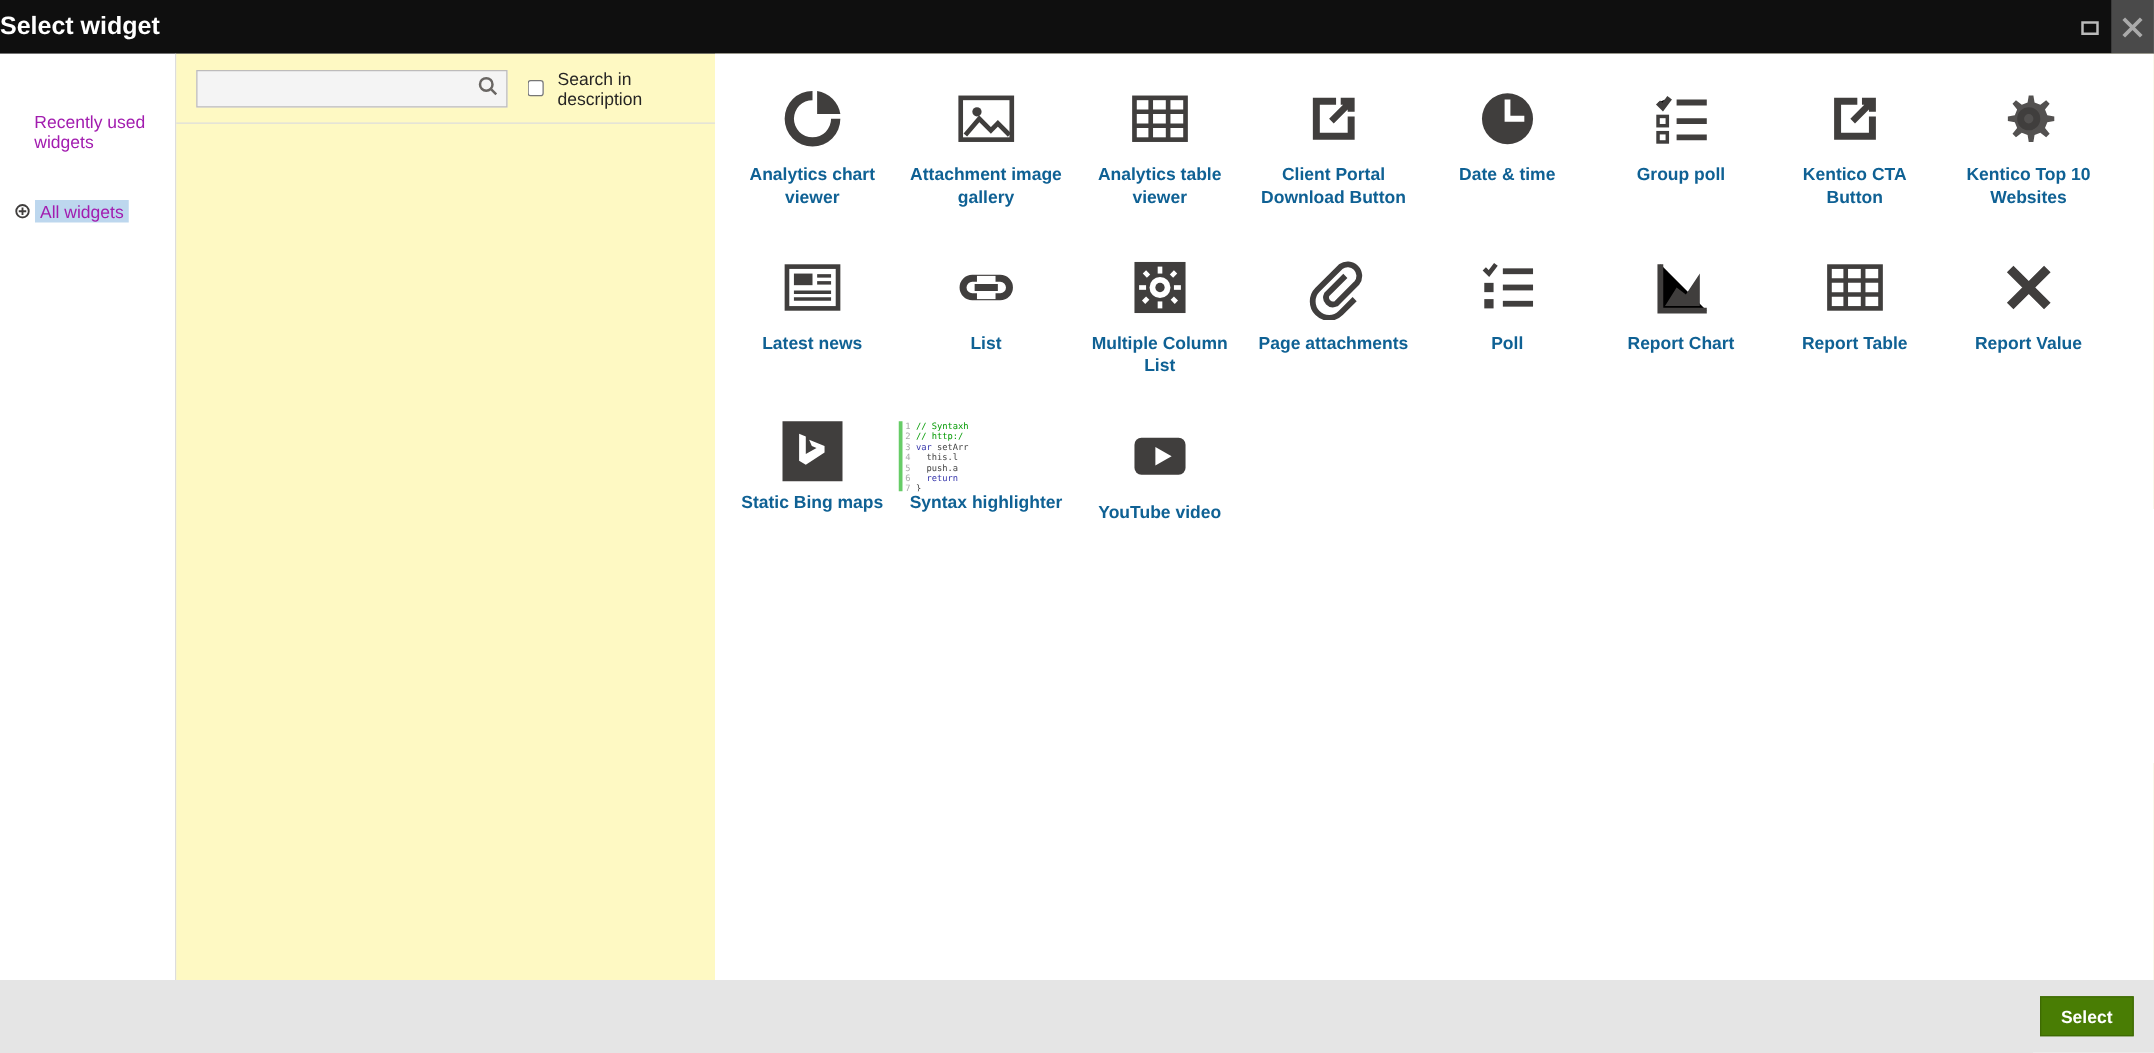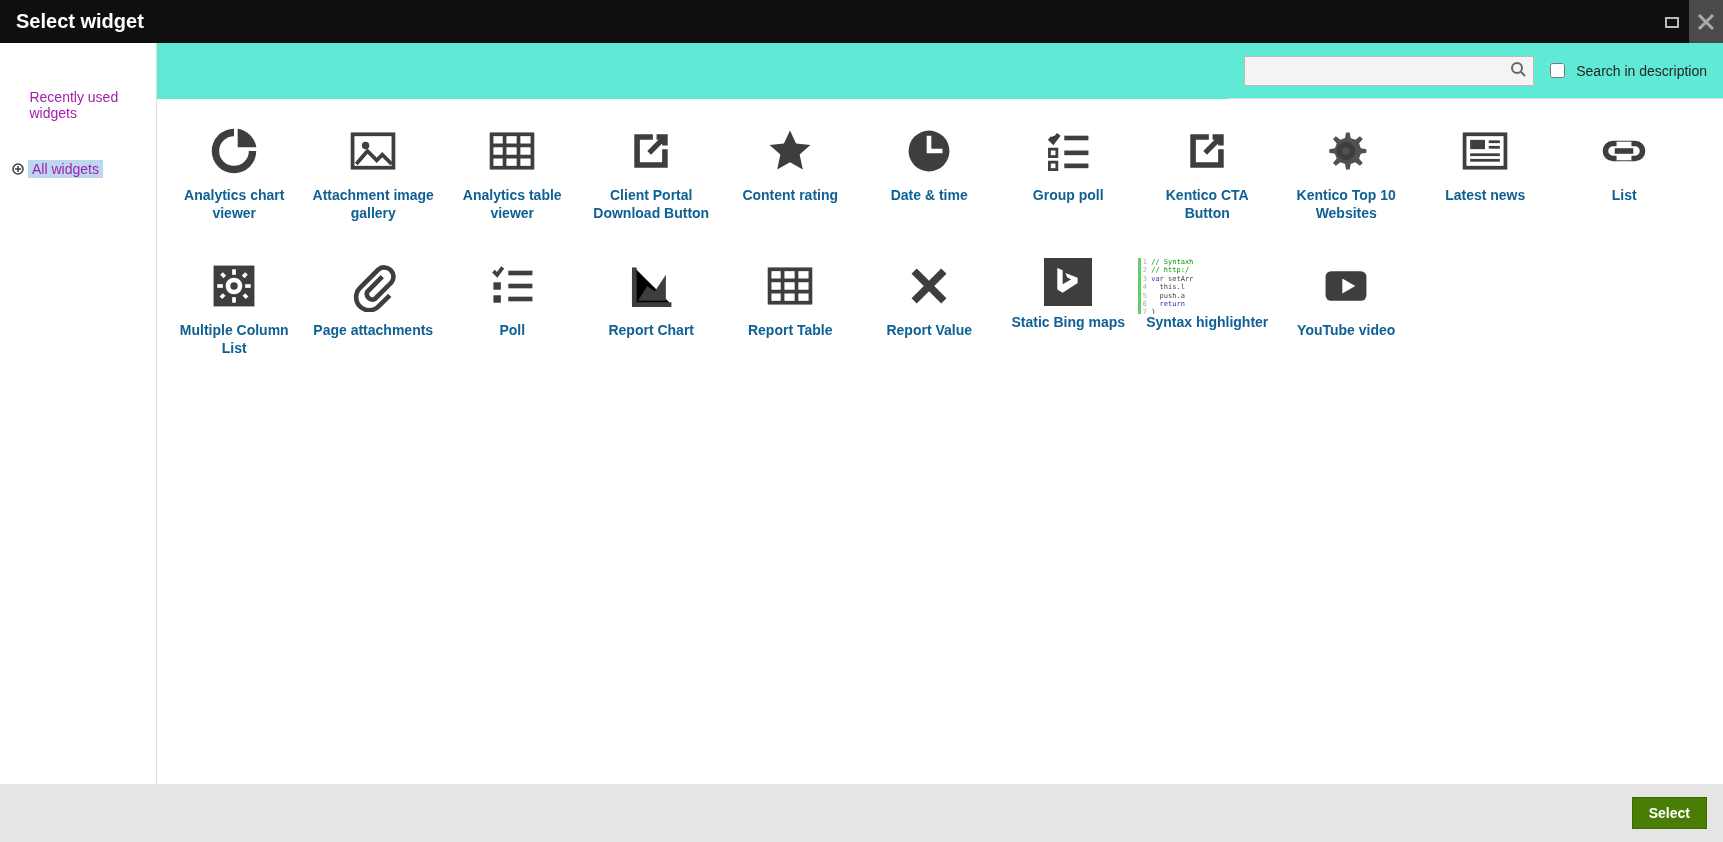--- a/index.html
+++ b/index.html
@@ -10,21 +10,20 @@
     background: #e5e5e5;
     overflow: hidden;
   }
   .header {
     height: 43px;
     background: #0f0f0f;
     color: #fff;
     display: flex;
     align-items: center;
     justify-content: space-between;
-    padding-left: 16px;
   }
   .header-title {
     font-size: 20px;
     font-weight: 600;
   }
   .header-controls {
     display: flex;
     height: 100%;
   }
   .header-btn {
@@ -64,23 +63,22 @@
     justify-content: center;
     color: #403e3d;
   }
   .tree-item.selected .tree-label {
     background: #bdd7ee;
   }
   .tree-label { padding: 1px 4px; }
   .main {
     flex: 1 1 auto;
     display: flex;
-    flex-direction: column;
-    background: #5eead4;
-    align-items: flex-end;
+    flex-direction: row;
+    background: #fef9c3;
   }
   .toolbar {
     height: 56px;
     display: flex;
     align-items: center;
     padding: 0 16px;
     gap: 12px;
     border-bottom: 1px solid #ddd;
   }
   .search-wrap {
@@ -382,28 +380,20 @@
             <div class="widget-icon">
               <svg viewBox="0 0 56 56">
                 <use href="#external-link-icon"></use>
               </svg>
             </div>
             <div class="widget-label">Client Portal Download Button</div>
           </div>
           <div class="widget">
             <div class="widget-icon">
               <svg viewBox="0 0 56 56">
-                <use href="#star-icon"></use>
-              </svg>
-            </div>
-            <div class="widget-label">Content rating</div>
-          </div>
-          <div class="widget">
-            <div class="widget-icon">
-              <svg viewBox="0 0 56 56">
                 <use href="#clock-icon"></use>
               </svg>
             </div>
             <div class="widget-label">Date &amp; time</div>
           </div>
           <div class="widget">
             <div class="widget-icon">
               <svg viewBox="0 0 56 56">
                 <use href="#checklist-icon"></use>
               </svg>

